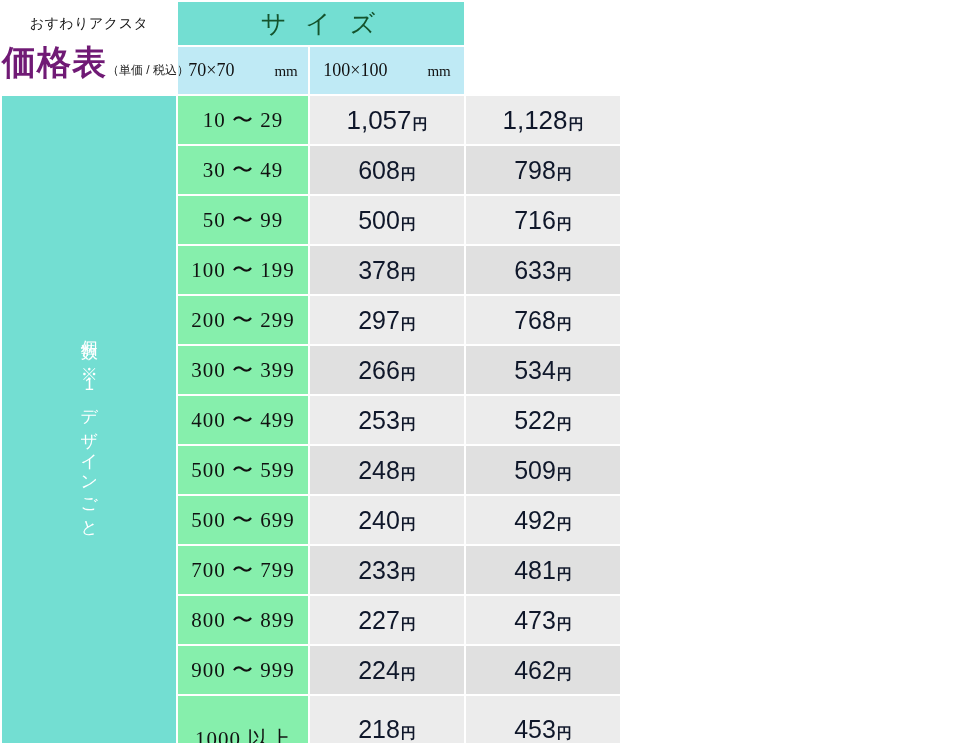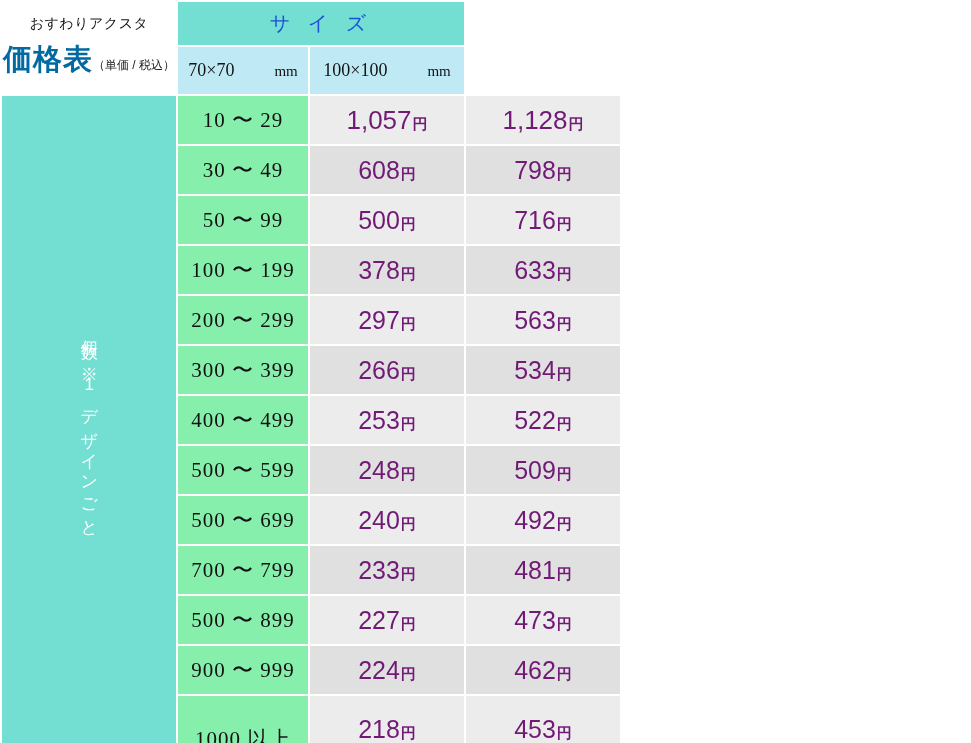--- a/index.html
+++ b/index.html
@@ -53,35 +53,35 @@
   }
   .corner .main {
     position: absolute;
     top: 38px;
     left: 0;
     right: 0;
     text-align: center;
     white-space: nowrap;
   }
   .corner .main .big {
-    font-size: 29px;
-    font-weight: bold;
-    color: #0369a1;
+    font-size: 34px;
+    font-weight: bold;
+    color: #701a75;
     letter-spacing: 1px;
   }
   .corner .main .note {
     font-size: 12px;
     color: #222222;
   }
 
   .size-head {
     background: #73ded2;
     height: 42px;
-    font-size: 20px;
-    color: #1d4ed8;
+    font-size: 25px;
+    color: #14532d;
     font-weight: bold;
     letter-spacing: 6px;
   }
   .size-col {
     background: #bfeaf5;
     height: 46px;
     font-size: 18px;
     color: #111111;
     font-family: "Liberation Serif", serif;
   }
@@ -137,21 +137,21 @@
     color: #e2366a;
     letter-spacing: 0;
   }
 
   
   .price-cell {
     width: 154px;
     height: 48px;
     font-size: 25px;
     font-weight: bold;
-    color: #701a75;
+    color: #0f172a;
     font-family: "Liberation Sans", sans-serif;
   }
   .price-cell .yen {
     font-size: 15px;
     font-weight: bold;
     margin-left: 1px;
   }
   .row-a .price-cell { background: #ececec; }
   .row-b .price-cell { background: #e0e0e0; }
   .first-row .price-cell { font-size: 26px; }
@@ -203,21 +203,21 @@
 
       <tr class="row-b">
         <td class="qty">100 〜 199</td>
         <td class="price-cell"><span>378</span><span class="yen">円</span></td>
         <td class="price-cell"><span>633</span><span class="yen">円</span></td>
       </tr>
 
       <tr class="row-a">
         <td class="qty">200 〜 299</td>
         <td class="price-cell"><span>297</span><span class="yen">円</span></td>
-        <td class="price-cell"><span>563</span><span class="yen">円</span></td>
+        <td class="price-cell"><span>768</span><span class="yen">円</span></td>
       </tr>
 
       <tr class="row-b">
         <td class="qty">300 〜 399</td>
         <td class="price-cell"><span>266</span><span class="yen">円</span></td>
         <td class="price-cell"><span>534</span><span class="yen">円</span></td>
       </tr>
 
       <tr class="row-a">
         <td class="qty">400 〜 499</td>
@@ -237,21 +237,21 @@
         <td class="price-cell"><span>492</span><span class="yen">円</span></td>
       </tr>
 
       <tr class="row-b">
         <td class="qty">700 〜 799</td>
         <td class="price-cell"><span>233</span><span class="yen">円</span></td>
         <td class="price-cell"><span>481</span><span class="yen">円</span></td>
       </tr>
 
       <tr class="row-a">
-        <td class="qty">500 〜 899</td>
+        <td class="qty">800 〜 899</td>
         <td class="price-cell"><span>227</span><span class="yen">円</span></td>
         <td class="price-cell"><span>473</span><span class="yen">円</span></td>
       </tr>
 
       <tr class="row-b">
         <td class="qty">900 〜 999</td>
         <td class="price-cell"><span>224</span><span class="yen">円</span></td>
         <td class="price-cell"><span>462</span><span class="yen">円</span></td>
       </tr>
 

